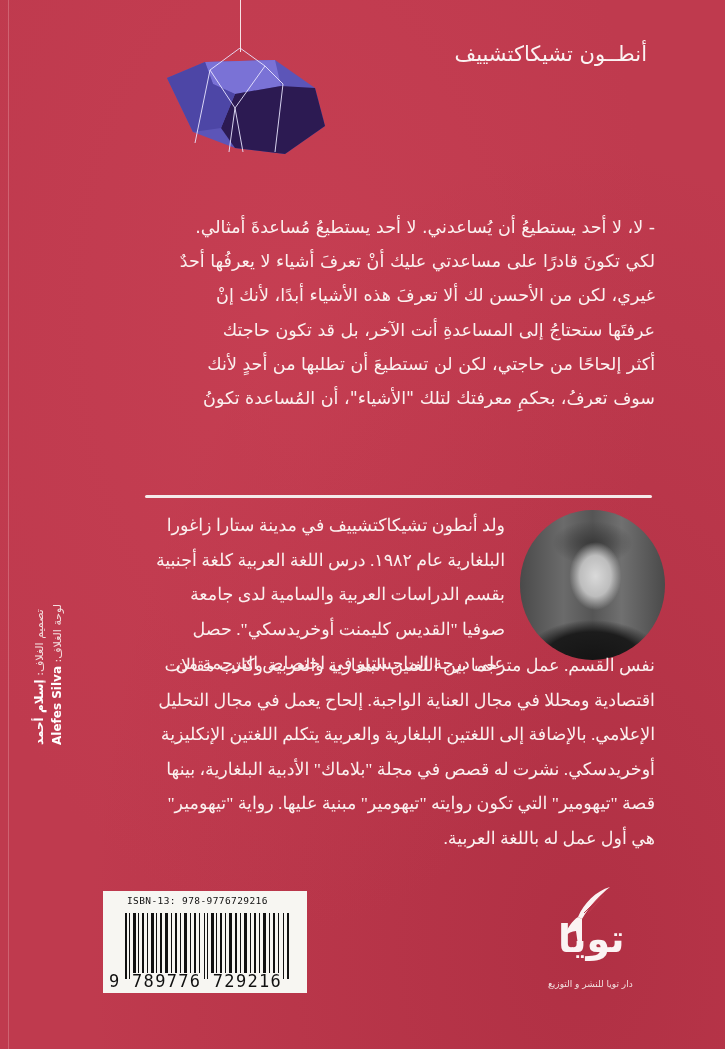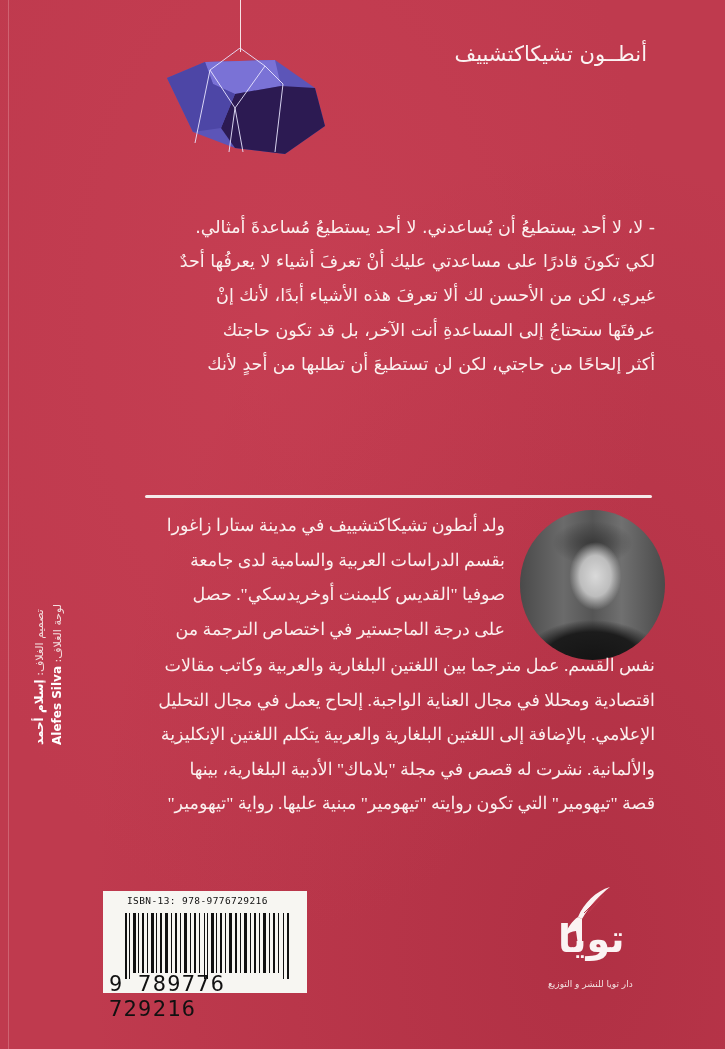--- a/index.html
+++ b/index.html
@@ -80,21 +80,21 @@
     background: #f7f6f2;
     font-family: "DejaVu Sans Mono", monospace; color: #111;
   }
   .isbn-label {
     position: absolute; left: 24px; top: 4px; font-size: 9.5px; letter-spacing: 0.4px;
   }
   .bars { position: absolute; left: 22px; top: 22px; width: 165px; height: 60px; }
   .bars span { position: absolute; top: 0; bottom: 0; background: #111; }
   .bars span.long { bottom: -6px; }
   .digits {
-    position: absolute; left: 6px; top: 80px; font-size: 22px; letter-spacing: 1.3px;
+    position: absolute; left: 6px; top: 80px; font-size: 17px; letter-spacing: 1.3px;
   }
   .publisher {
     position: absolute; left: 548px; top: 885px; width: 150px; height: 110px;
   }
   .pub-name {
     position: absolute; left: 10px; top: 35px; font-size: 38px; font-weight: bold;
     direction: rtl; color: #fbf3f3; line-height: 1;
   }
   .pub-sub {
     position: absolute; left: 0px; top: 94px; font-size: 9px; direction: rtl; color: #f2dfdf;
@@ -129,39 +129,42 @@
   </svg>
 
   <div class="author">أنطــون تشيكاكتشييف</div>
 
   <div class="blurb">
     <p>- لا، لا أحد يستطيعُ أن يُساعدني. لا أحد يستطيعُ مُساعدةَ أمثالي.</p>
     <p>لكي تكونَ قادرًا على مساعدتي عليك أنْ تعرفَ أشياء لا يعرفُها أحدٌ</p>
     <p>غيري، لكن من الأحسن لك ألا تعرفَ هذه الأشياء أبدًا، لأنك إنْ</p>
     <p>عرفتَها ستحتاجُ إلى المساعدةِ أنت الآخر، بل قد تكون حاجتك</p>
     <p>أكثر إلحاحًا من حاجتي، لكن لن تستطيعَ أن تطلبها من أحدٍ لأنك</p>
+    <p>سوف تعرفُ، بحكمِ معرفتك لتلك "الأشياء"، أن المُساعدة تكونُ</p>
   </div>
 
   <div class="divider"></div>
 
   <div class="photo"></div>
 
   <div class="bio bio-top">
     <p>ولد أنطون تشيكاكتشييف في مدينة ستارا زاغورا</p>
+    <p>البلغارية عام ١٩٨٢. درس اللغة العربية كلغة أجنبية</p>
     <p>بقسم الدراسات العربية والسامية لدى جامعة</p>
     <p>صوفيا "القديس كليمنت أوخريدسكي". حصل</p>
     <p>على درجة الماجستير في اختصاص الترجمة من</p>
   </div>
 
   <div class="bio bio-bottom">
     <p>نفس القسم. عمل مترجما بين اللغتين البلغارية والعربية وكاتب مقالات</p>
     <p>اقتصادية ومحللا في مجال العناية الواجبة. إلحاح يعمل في مجال التحليل</p>
     <p>الإعلامي. بالإضافة إلى اللغتين البلغارية والعربية يتكلم اللغتين الإنكليزية</p>
-    <p>والألمانية. نشرت له قصص في مجلة "بلاماك" الأدبية البلغارية، بينها</p>
+    <p>أوخريدسكي. نشرت له قصص في مجلة "بلاماك" الأدبية البلغارية، بينها</p>
     <p>قصة "تيهومير" التي تكون روايته "تيهومير" مبنية عليها. رواية "تيهومير"</p>
+    <p>هي أول عمل له باللغة العربية.</p>
   </div>
 
   <div class="credits">
     <div class="credit-line" style="left:2px; top:190px;">
       <span>تصميم الغلاف:</span>
       <b>إسلام أحمد</b>
     </div>
     <div class="credit-line" style="left:20px; top:190px;">
       <span>لوحة الغلاف:</span>
       <b>Alefes Silva</b>

